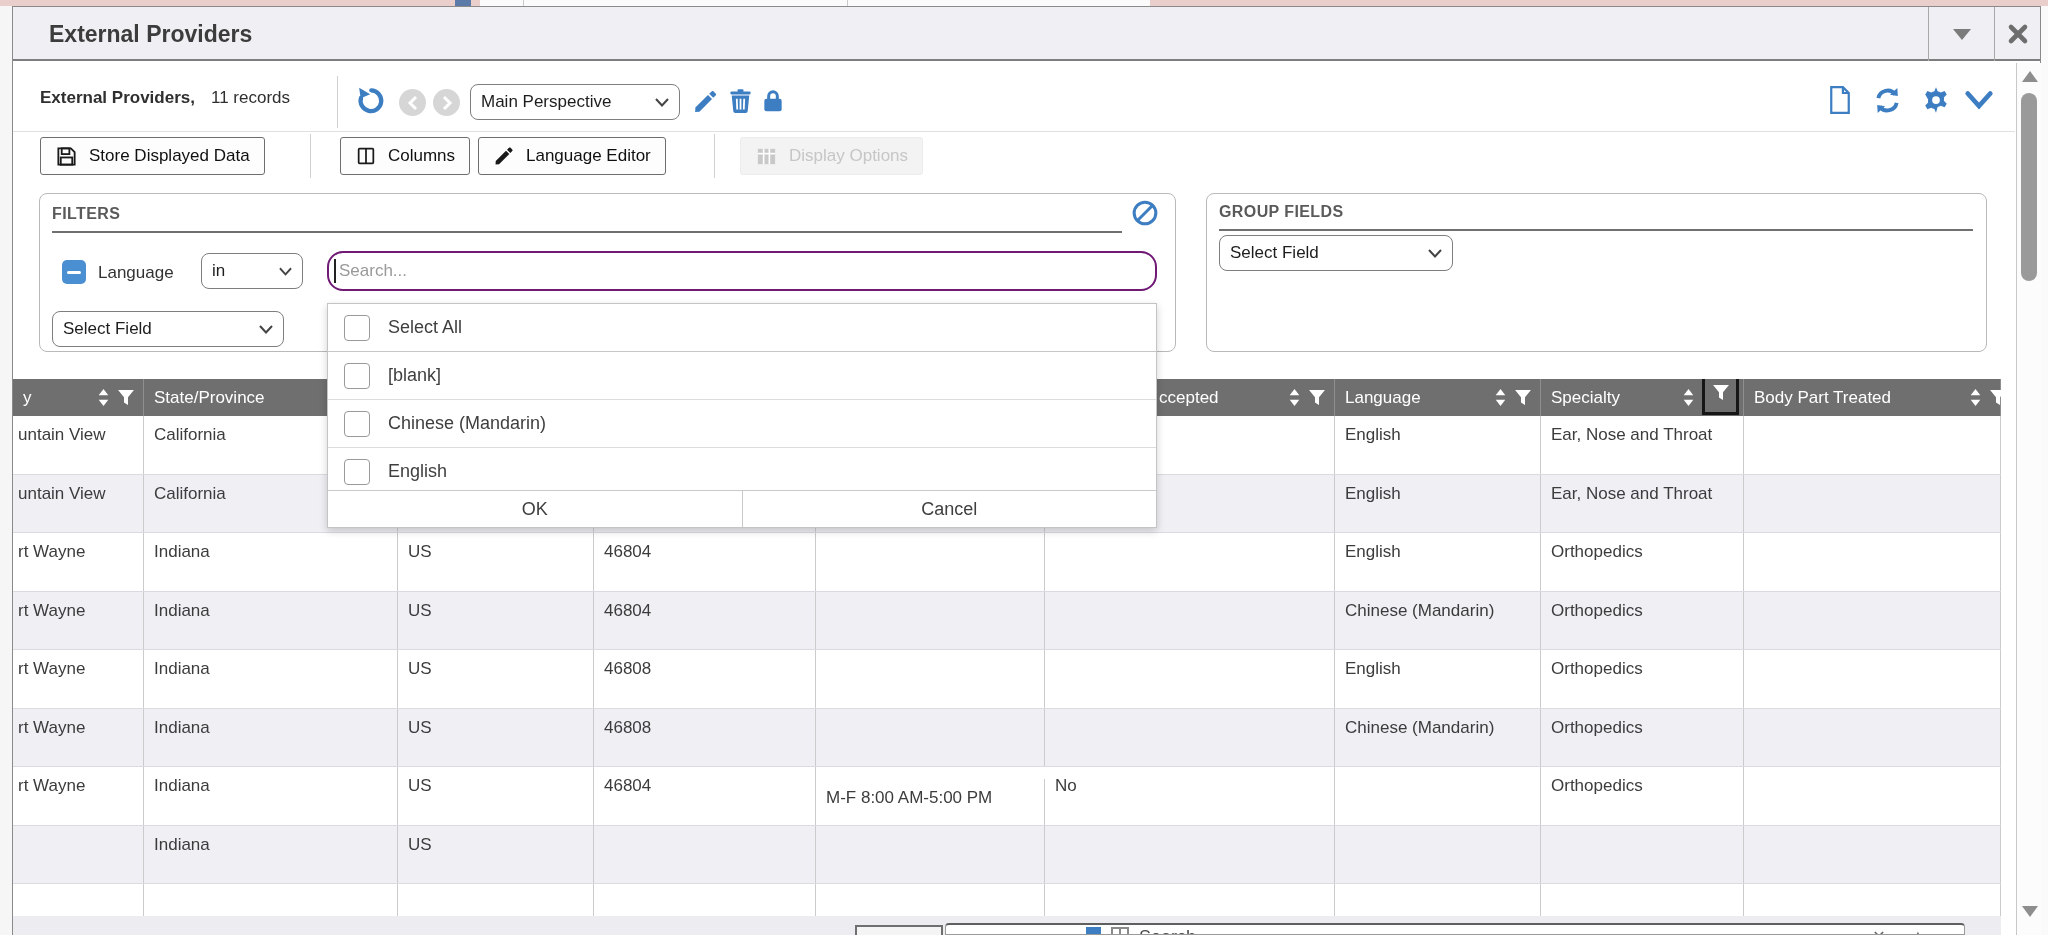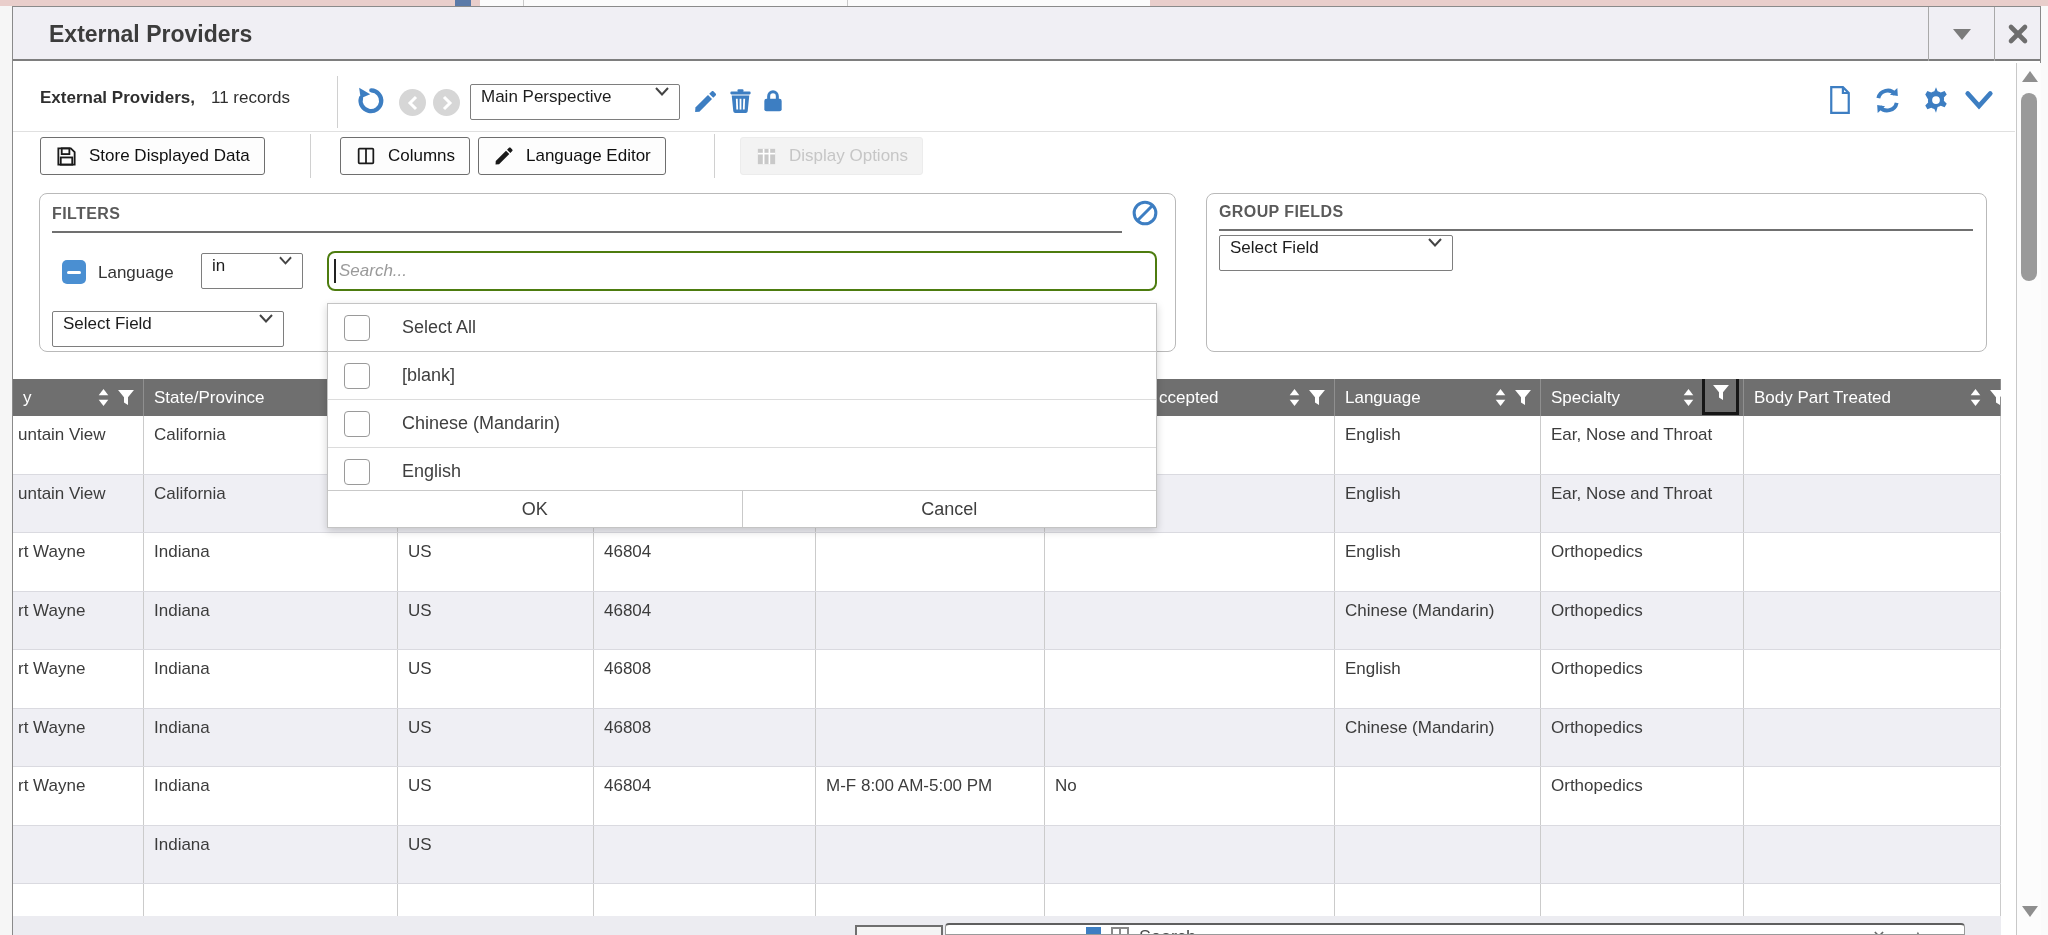--- a/index.html
+++ b/index.html
@@ -25,42 +25,42 @@
   .caret-tri { width:0; height:0; border-left:9px solid transparent; border-right:9px solid transparent; border-top:11px solid #7b7b7b; }
 
   
   .summary { left:40px; top:88px; font-size:17px; color:#2f2f2f; }
   .summary b { font-weight:bold; }
   .summary .rec { margin-left:16px; }
   .vsep { background:#d0d0d0; width:1px; }
   .toolbar-line { left:13px; top:131px; width:2002px; height:1px; background:#e0e0e0; }
   .icn-btn { display:flex; align-items:center; justify-content:center; cursor:pointer; }
   .circle-btn { width:27px; height:27px; border-radius:50%; background:#d6d6d6; display:flex; align-items:center; justify-content:center; }
-  .select { background:#fff; border:1px solid #7e7e7e; border-radius:2px; display:flex; align-items:flex-start; font-size:17px; color:#1d1d1d; padding:2px 10px; justify-content:space-between; cursor:pointer; }
+  .select { background:#fff; border:1px solid #7e7e7e; border-radius:8px; display:flex; align-items:center; font-size:17px; color:#1d1d1d; padding:2px 10px; justify-content:space-between; cursor:pointer; }
 
   
   .btn { position:absolute; display:inline-flex; align-items:center; gap:11px; height:38px; padding:0 14px; border:1px solid #6e6e6e; border-radius:3px; background:#fdfdfd; font-size:17px; color:#101010; cursor:pointer; white-space:nowrap; }
   .btn.disabled { border:1px solid #ececec; background:#f3f3f3; color:#c6c6c6; cursor:default; }
 
   
   .panel { border:1px solid #b9b9b9; border-radius:8px; background:#fff; }
   .panel-title { position:absolute; font-size:16px; font-weight:bold; color:#5a5a5a; letter-spacing:.4px; }
   .panel-rule { position:absolute; height:2px; background:#707070; }
 
   .chk-minus { width:24px; height:24px; background:#4a8fd2; border-radius:5px; position:relative; cursor:pointer; }
   .chk-minus::after { content:""; position:absolute; left:5px; top:10.5px; width:14px; height:3.5px; background:#fff; border-radius:2px; }
-  .search-input { position:absolute; left:327px; top:251px; width:830px; height:40px; border:2px solid #4d7c0f; border-radius:8px; font-size:17px; padding:0 10px; color:#333; outline:none; font-family:inherit;font-style:italic; }
+  .search-input { position:absolute; left:327px; top:251px; width:830px; height:40px; border:2px solid #701a75; border-radius:16px; font-size:17px; padding:0 10px; color:#333; outline:none; font-family:inherit; }
   .search-input::placeholder { color:#9a9a9a; }
   .input-caret { left:334px; top:259px; width:1.5px; height:24px; background:#222; }
 
   
   .dropdown { left:327px; top:303px; width:830px; height:225px; background:#fff; border:1px solid #c4c4c4; box-shadow:0 3px 8px rgba(0,0,0,.18); z-index:20; }
   .dd-item { height:47px; display:flex; align-items:center; padding-left:16px; cursor:pointer; }
   .dd-check { width:26px; height:26px; border:1px solid #9a9a9a; border-radius:4px; background:#fff; flex:none; cursor:pointer; }
-  .dd-label { margin-left:32px; font-size:18px; color:#3f3f3f; }
+  .dd-label { margin-left:18px; font-size:18px; color:#3f3f3f; }
   .dd-sep { height:1px; background:#c6c6c6; }
   .dd-sep2 { height:1px; background:#dcdcdc; margin-left:0; }
   .dd-footer { position:absolute; left:0; bottom:0; width:100%; height:37px; border-top:1px solid #c9c9c9; display:flex; }
   .dd-btn { flex:1; display:flex; align-items:center; justify-content:center; font-size:18px; color:#3f3f3f; cursor:pointer; }
   .dd-btn + .dd-btn { border-left:1px solid #c9c9c9; }
 
   
   .tablewrap { left:13px; top:379px; width:1988px; height:556px; overflow:hidden; }
   .thead { position:absolute; left:0; top:0; display:flex; height:37px; background:#6f6f6f; z-index:3; }
   .th { display:flex; align-items:center; padding-left:10px; border-right:1px solid #8f8f8f; color:#fff; font-size:17px; height:37px; overflow:visible; white-space:nowrap; }
@@ -438,21 +438,21 @@
         <div class="td c5" style="width: 290px;"></div>
         <div class="td c6" style="width: 206px;">Chinese (Mandarin)</div>
         <div class="td c7" style="width: 203px;">Orthopedics</div>
         <div class="td c8" style="width: 257px;"></div>
       </div>
       <div class="tr">
         <div class="td c0" style="width: 131px;">rt Wayne</div>
         <div class="td c1" style="width: 254px;">Indiana</div>
         <div class="td c2" style="width: 196px;">US</div>
         <div class="td c3" style="width: 222px;">46804</div>
-        <div class="td c4" style="width: 229px;">M-F 8:00 AM-5:00 PM</div>
+        <div class="td c4" style="width: 229px; margin-top: 12px;">M-F 8:00 AM-5:00 PM</div>
         <div class="td c5" style="width: 290px;">No</div>
         <div class="td c6" style="width: 206px;"></div>
         <div class="td c7" style="width: 203px;">Orthopedics</div>
         <div class="td c8" style="width: 257px;"></div>
       </div>
       <div class="tr alt">
         <div class="td c0" style="width: 131px;"></div>
         <div class="td c1" style="width: 254px;">Indiana</div>
         <div class="td c2" style="width: 196px;">US</div>
         <div class="td c3" style="width: 222px;"></div>

